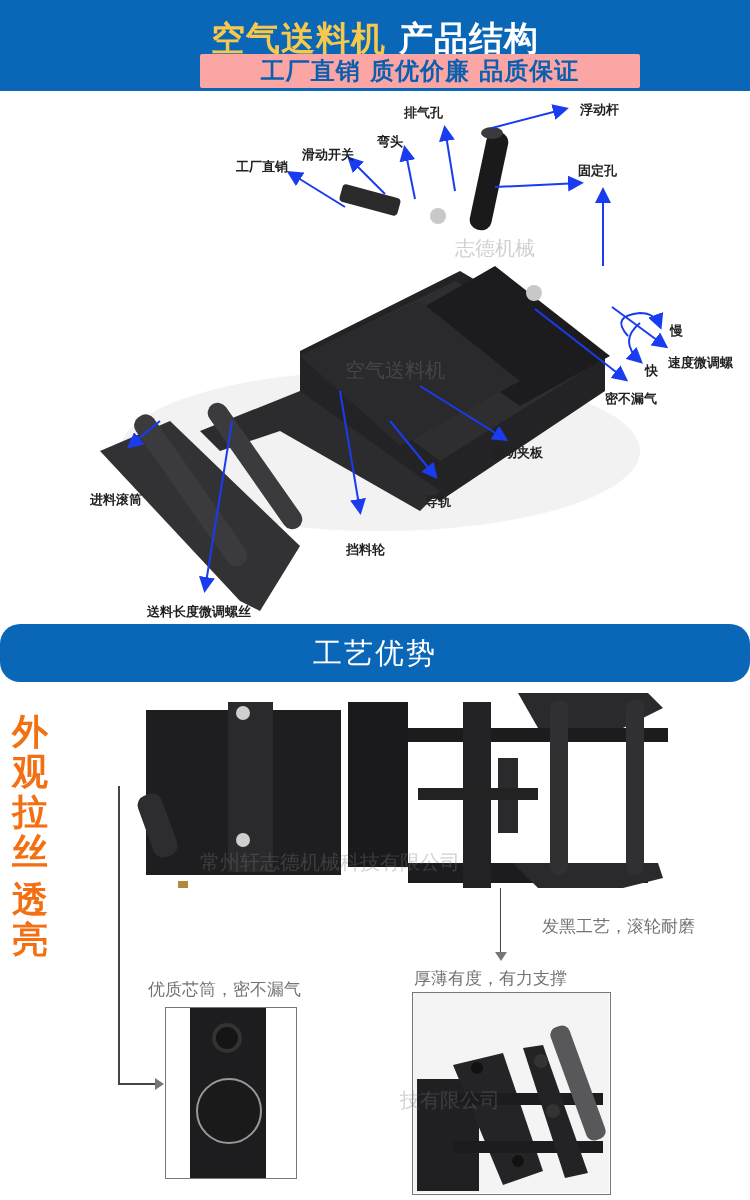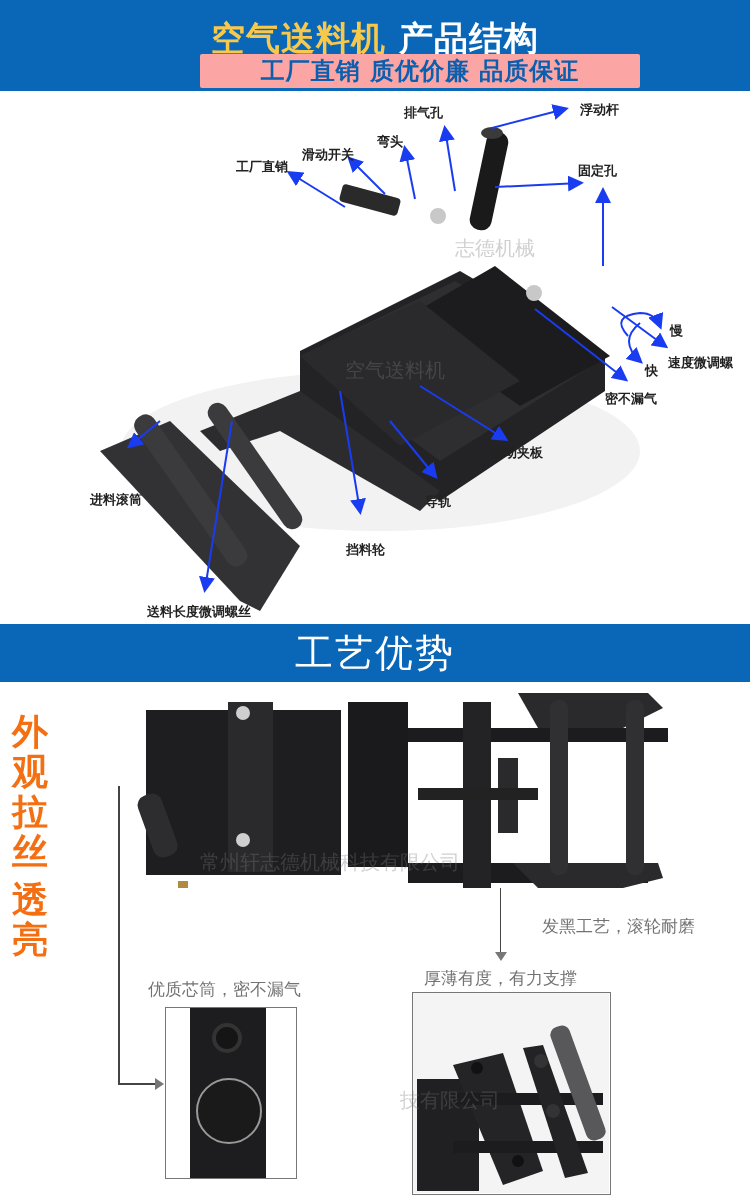--- a/index.html
+++ b/index.html
@@ -7,21 +7,21 @@
          font-family:"DejaVu Sans","Liberation Sans",sans-serif; }
   .abs { position:absolute; }
   .banner1 { left:0; top:0; width:750px; height:91px; background:#0a66b7; }
   .b1-title { left:0; top:6px; width:750px; text-align:center; font-size:34px; font-weight:bold; letter-spacing:1px;margin-top:10px; }
   .b1-title .y { color:#f8c84a; }
   .b1-title .w { color:#ffffff; }
   .b1-box { left:200px; top:54px; width:440px; height:34px; background:#fca5a5; border-radius:2px;
             text-align:center; font-size:24px; font-weight:bold; color:#0a5fae; line-height:34px; letter-spacing:1px; }
   .lbl { font-size:13px; font-weight:bold; color:#222; white-space:nowrap; }
   .banner2 { left:0; top:624px; width:750px; height:58px; background:#0a66b7; color:#fff;
-             text-align:center; font-size:38px; line-height:58px; letter-spacing:2px; }
+             text-align:center; font-size:29px; line-height:58px; letter-spacing:2px;border-radius:20px; }
   .vtext { left:8px; top:712px; width:44px; color:#f36f12; font-size:36px; font-weight:bold; line-height:40px; text-align:center; }
   .cap { font-size:17px; color:#737373; white-space:nowrap; }
   .frame { border:1.5px solid #777; background:#fff; }
   .machine { fill:#232325; }
   .wm { color:rgba(120,120,120,0.35); font-family:"DejaVu Serif",serif; font-size:20px; white-space:nowrap;margin-top:37px; }
 </style>
 </head>
 <body>
 
 <div class="abs banner1"></div>
@@ -131,21 +131,21 @@
 <div class="abs wm" style="left:200px;top:812px">常州轩志德机械科技有限公司</div>
 
 <div class="abs" style="left:118px;top:786px;width:2px;height:100px;background:#444"></div>
 <div class="abs" style="left:118px;top:886px;width:2px;height:198px;background:#444"></div>
 <div class="abs" style="left:118px;top:1083px;width:40px;height:2px;background:#444"></div>
 <div class="abs" style="left:155px;top:1078px;width:0;height:0;border-top:6px solid transparent;border-bottom:6px solid transparent;border-left:9px solid #777"></div>
 <div class="abs" style="left:500px;top:888px;width:1px;height:65px;background:#444"></div>
 <div class="abs" style="left:495px;top:952px;width:0;height:0;border-left:6px solid transparent;border-right:6px solid transparent;border-top:9px solid #777"></div>
 
 <div class="abs cap" style="left:542px;top:915px">发黑工艺，滚轮耐磨</div>
-<div class="abs cap" style="left:424px;top:967px">厚薄有度，有力支撑</div>
+<div class="abs cap" style="left:414px;top:967px">厚薄有度，有力支撑</div>
 <div class="abs cap" style="left:148px;top:978px">优质芯筒，密不漏气</div>
 
 <div class="abs frame" style="left:165px;top:1007px;width:132px;height:172px">
   <div class="abs" style="left:24px;top:0;width:76px;height:170px;background:#1d1d1f">
     <div class="abs" style="left:22px;top:15px;width:30px;height:30px;border-radius:50%;border:4px solid #333;background:#151515"></div>
     <div class="abs" style="left:6px;top:70px;width:66px;height:66px;border-radius:50%;border:2px solid #999;background:#1a1a1a"></div>
   </div>
 </div>
 
 <div class="abs frame" style="left:412px;top:992px;width:199px;height:203px">

